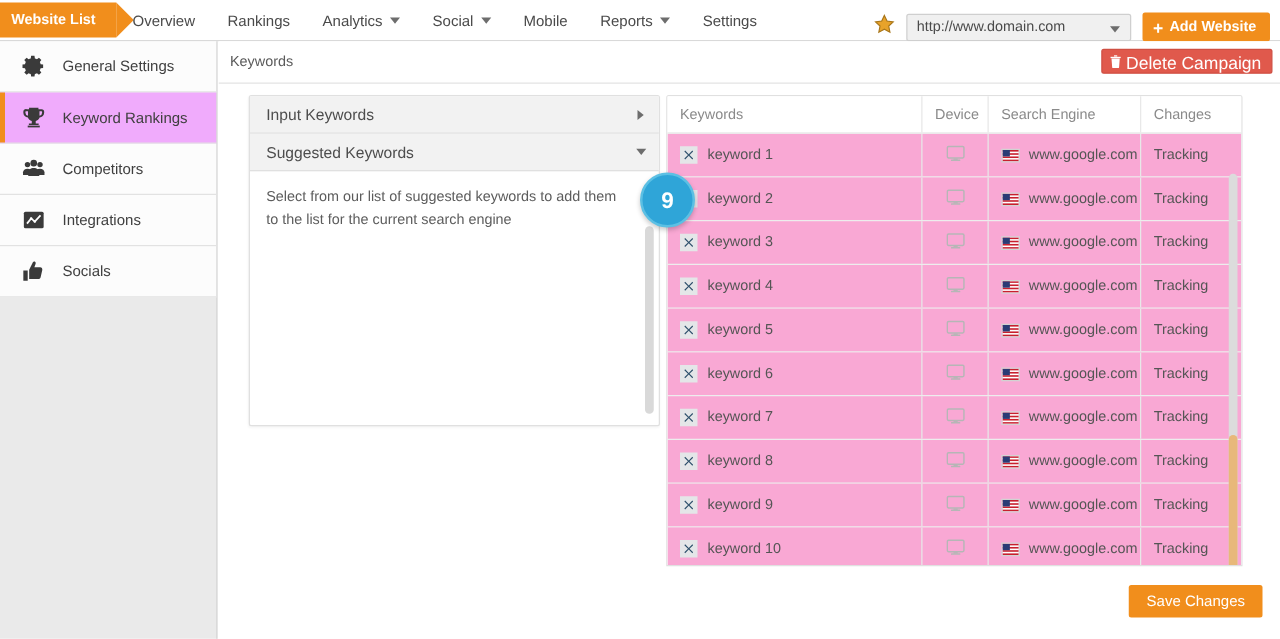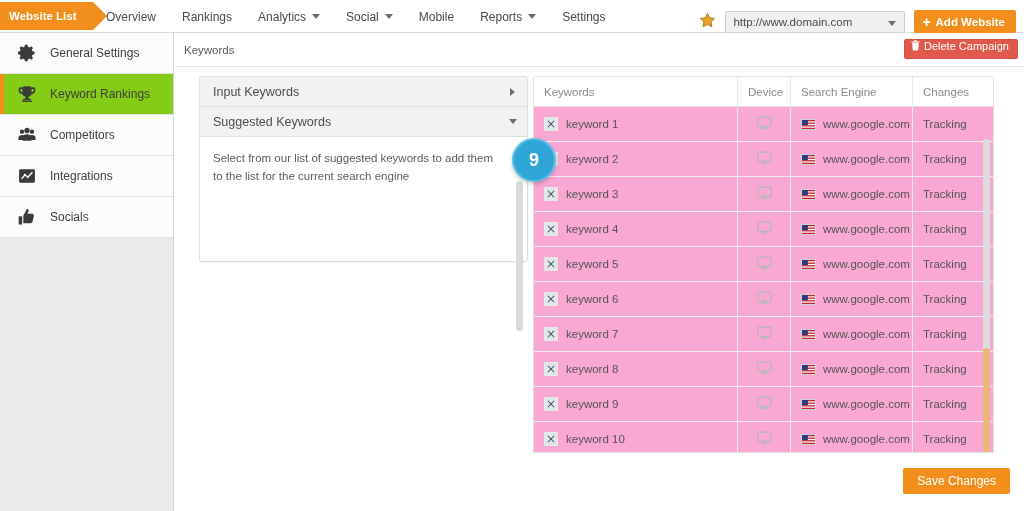--- a/index.html
+++ b/index.html
@@ -83,49 +83,49 @@
     border-right: 1px solid #d5d5d5;
   }
   .side-item {
     position: relative;
     height: 41px; background: #fcfcfc;
     border-bottom: 1px solid #e2e2e2;
     display: flex; align-items: center;
     padding-left: 17px; gap: 13px;
     cursor: pointer;
   }
-  .side-item.active { background: #84cc16; }
+  .side-item.active { background: #f0abfc; }
   .side-item.active::before {
     content: ""; position: absolute; left: 0; top: 0;
     width: 4px; height: 100%; background: #f18e1c;
   }
   .side-label { font-size: 12px; color: #3f3f3f; }
   .side-ico { width: 20px; height: 20px; display: block; flex: 0 0 20px; }
 
   
   #content { position: absolute; left: 175px; top: 33px; width: 849px; height: 478px; background: #fff; }
   #page-header {
     position: absolute; left: 0; top: 0; width: 849px; height: 34px;
     border-bottom: 1px solid #e3e3e3;
     display: flex; align-items: center;
   }
   #page-title { margin-left: 9px; font-size: 11.5px; color: #5a5a5a; }
   #delete-campaign-btn {
     position: absolute; right: 6px; top: 6px;
     height: 20px; background: #e0594c; border: 1px solid #cf4f43;
-    border-radius: 2px; color: #fff; font-size: 11px;
+    border-radius: 2px; color: #fff; font-size: 14px;
     padding: 0 8px 0 6px;
-    display: flex; align-items: flex-start; gap: 4px;
+    display: flex; align-items: flex-end; gap: 4px;
     cursor: pointer; font-family: "Liberation Sans", sans-serif;
   }
 
   
   #accordion {
     position: absolute; left: 24px; top: 43px;
-    width: 329px; height: 186px;
+    width: 329px; height: 265px;
     background: #ffffff;
     border: 1px solid #e0e0e0;
     border-radius: 2px;
     box-shadow: 0 1px 2px rgba(0,0,0,0.04);
   }
   .acc-head {
     position: relative;
     height: 30px; background: #f2f2f2;
     border-bottom: 1px solid #e0e0e0;
     display: flex; align-items: center;

